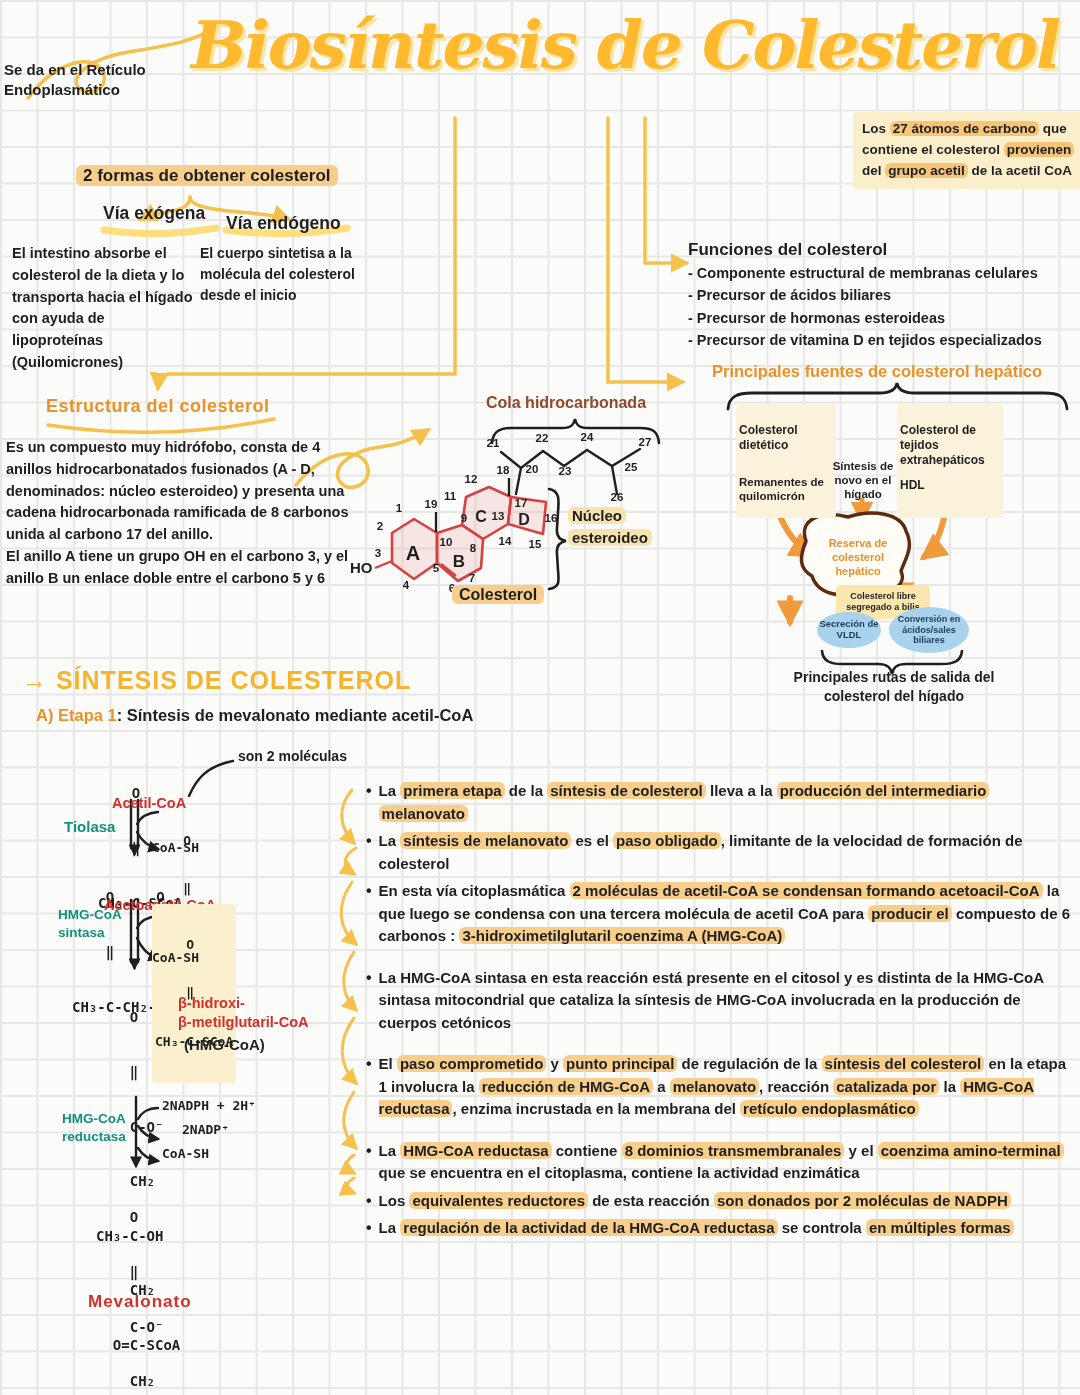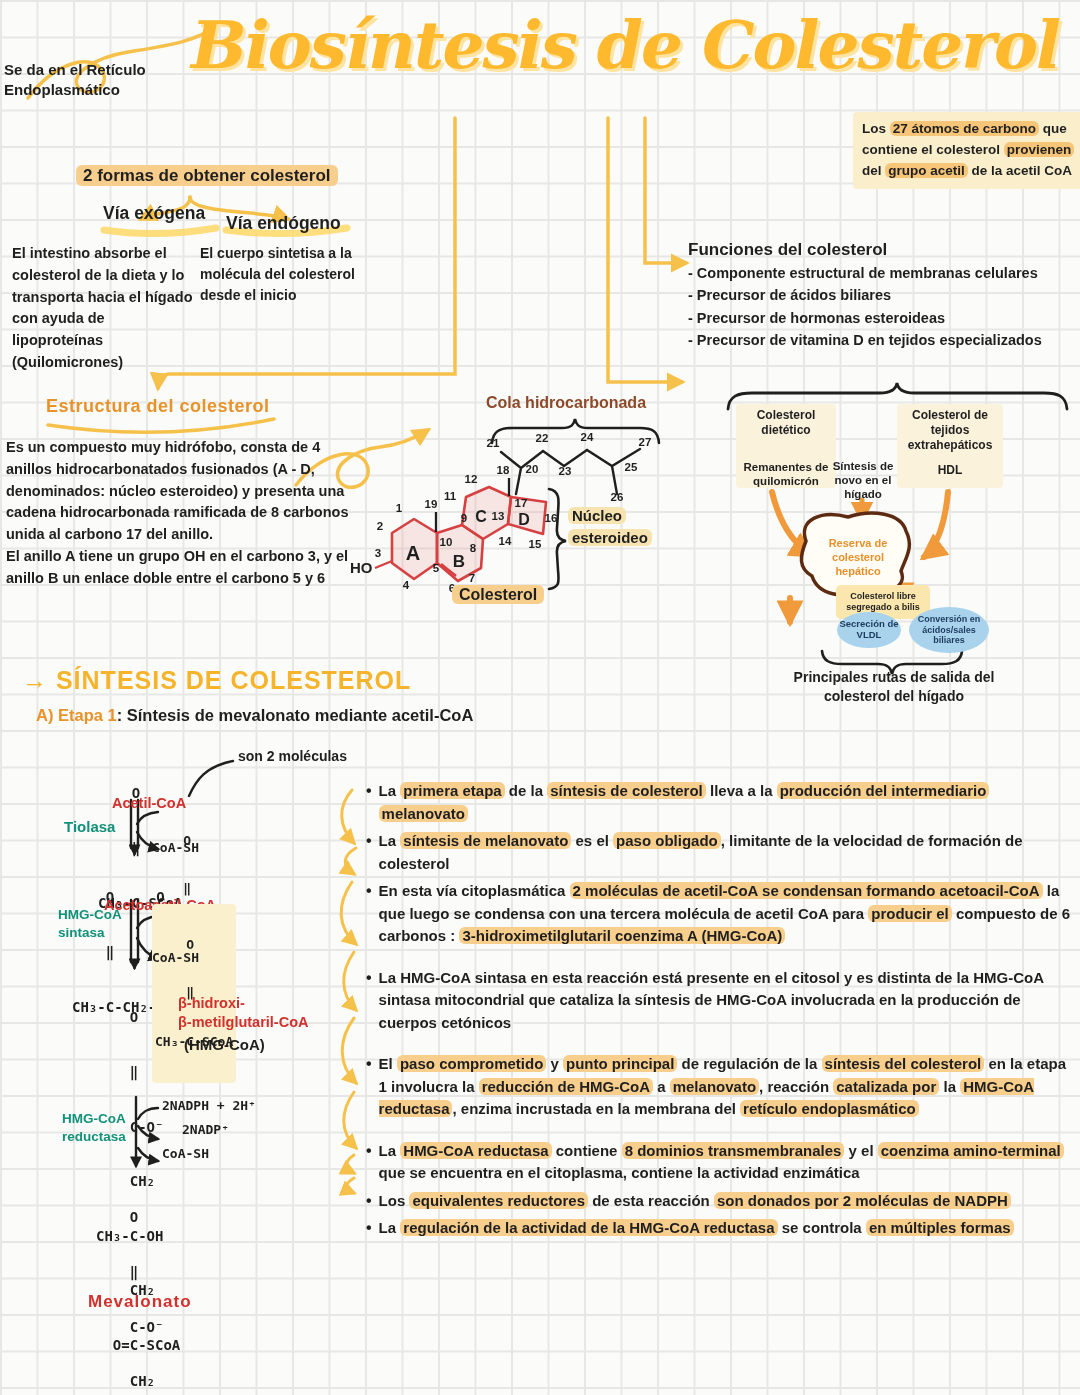--- a/index.html
+++ b/index.html
@@ -19,23 +19,23 @@
     font-size:66px;color:#FFB92E;text-shadow:3px 3px 0 #FFE3A0;letter-spacing:-2px;text-align:center;}
   .orange{color:#E8922A;}
   .yellowhead{color:#F5B42C;}
   .red{color:#D2302C;}
   .teal{color:#11917A;}
   .brown{color:#8C4A2B;text-align:right;}
   .hl{background:#F8CE8C;border-radius:6px;padding:1px 7px;}
   .hl-pale{background:#F7E3B0;border-radius:6px;padding:0 4px;}
   .formula{font-family:"DejaVu Sans Mono",monospace;font-weight:bold;font-size:14px;line-height:1.3;white-space:pre;}
   .formula.small{font-size:13px;line-height:1.25;}
-  .panel{background:#FBF2DC;border-radius:4px;text-align:center;font-size:12px;font-weight:bold;line-height:1.25;padding:4px 3px;}
+  .panel{background:#FBF2DC;border-radius:4px;text-align:left;font-size:12px;font-weight:bold;line-height:1.25;padding:19px 3px;}
   .bubble{background:#A9D3ED;border-radius:50%;color:#1C3B5E;font-weight:bold;text-align:center;
-    display:flex;align-items:center;justify-content:center;line-height:1.15;margin-left:20px;}
+    display:flex;align-items:center;justify-content:center;line-height:1.15;}
   .bullets{display:flex;flex-direction:column;}
   .bullet{display:flex;gap:7px;font-size:15px;font-weight:600;line-height:1.5;margin-bottom:5px;}
   .bullet.gap{margin-top:14px;}
   .dot{font-size:16px;line-height:1.4;}
   .fn-item{font-size:14.5px;font-weight:600;line-height:1.55;}
   .center{text-align:center;}
 </style>
 </head>
 <body>
 
@@ -173,20 +173,21 @@
   <div class="abs hand" style="left:12px;top:243px;width:184px;font-size:14.5px;">El intestino absorbe el colesterol de la dieta y lo transporta hacia el hígado con ayuda de lipoproteínas (Quilomicrones)</div>
   <div class="abs hand" style="left:200px;top:243px;width:178px;font-size:14px;">El cuerpo sintetisa a la molécula del colesterol desde el inicio</div>
 
   <div class="abs" style="left:688px;top:240px;width:394px;">
     <div style="font-size:17px;font-weight:bold;margin-bottom:2px;">Funciones del colesterol</div>
     <div class="fn-item">- Componente estructural de membranas celulares</div>
     <div class="fn-item">- Precursor de ácidos biliares</div>
     <div class="fn-item">- Precursor de hormonas esteroideas</div>
     <div class="fn-item">- Precursor de vitamina D en tejidos especializados</div>
   </div>
+  <div class="abs orange" style="left:712px;top:362px;font-size:16.5px;font-weight:bold;">Principales fuentes de colesterol hepático</div>
 
   <div class="abs panel" style="left:736px;top:404px;width:94px;height:76px;">
     <div>Colesterol dietético</div>
     <div style="margin-top:22px;font-size:11.5px;">Remanentes de quilomicrón</div>
   </div>
   <div class="abs panel" style="left:897px;top:404px;width:100px;height:76px;">
     <div>Colesterol de tejidos extrahepáticos</div>
     <div style="margin-top:10px;font-size:12px;">HDL</div>
   </div>
   <div class="abs center" style="left:830px;top:460px;width:66px;font-size:11.5px;font-weight:bold;line-height:1.2;">Síntesis de novo en el hígado</div>

